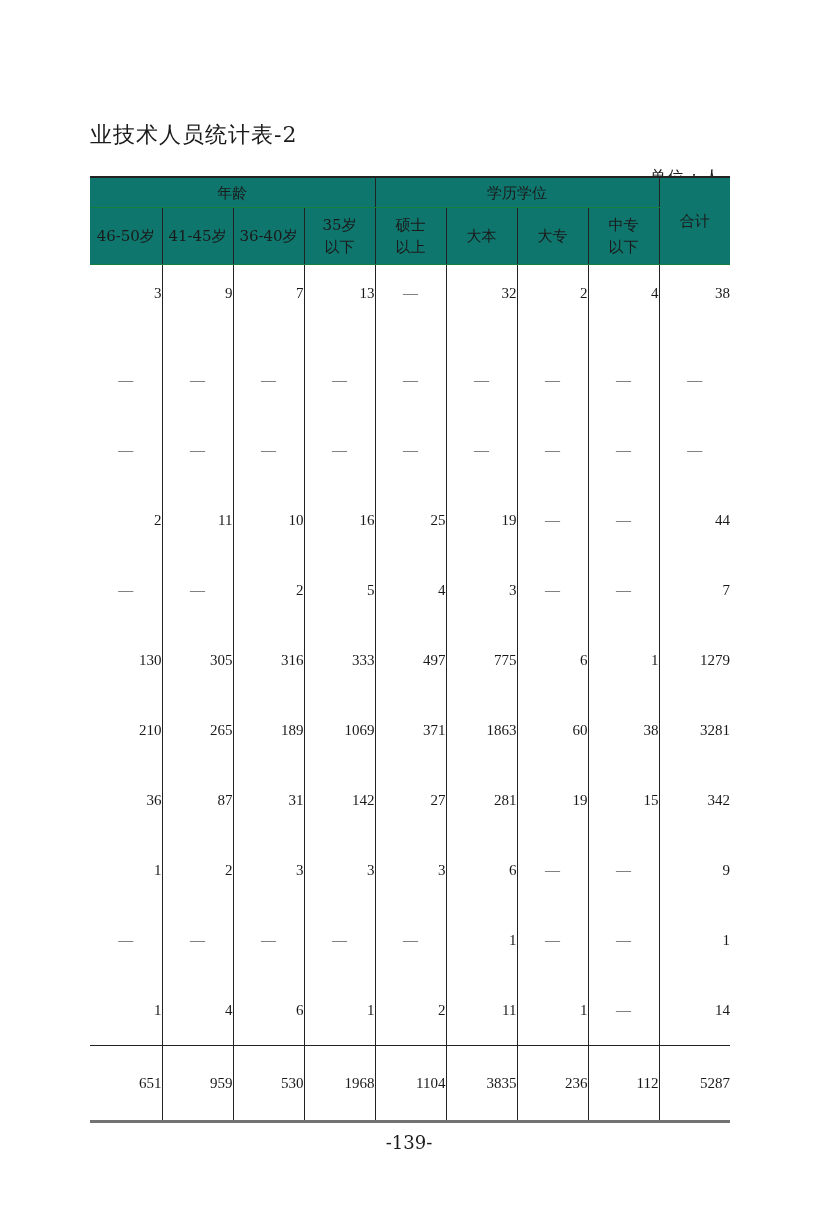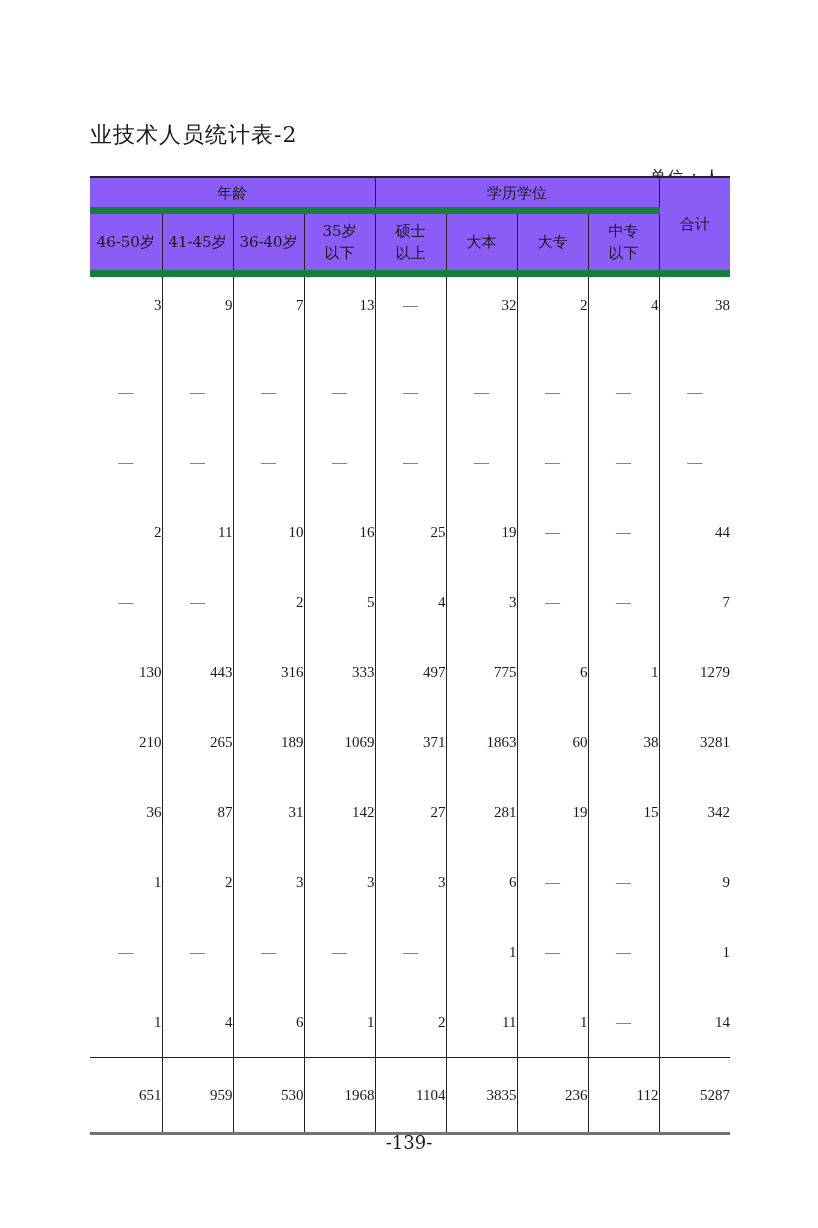--- a/index.html
+++ b/index.html
@@ -6,22 +6,22 @@
   body { width:818px; height:1228px; position:relative; overflow:hidden;
          font-family:"DejaVu Serif", "Liberation Serif", serif; color:#1a1a1a; }
   .title { position:absolute; left:90px; top:120px; font-size:22px; letter-spacing:1px; }
   .unit { position:absolute; right:96px; top:155px; font-size:16px; letter-spacing:2px;margin-top:12px; }
   table.stats { position:absolute; left:90px; top:176px; width:640px;
                 border-collapse:collapse; table-layout:fixed; }
   table.stats th, table.stats td { border-left:1px solid #222; border-right:1px solid #222; padding:0; }
   table.stats tr > *:first-child { border-left:none; }
   table.stats tr > *:last-child { border-right:none; }
   thead tr.top th { border-top:2px solid #222; }
-  thead th { background:#8b5cf6; font-weight:normal; font-size:15px; line-height:22px;
-             text-align:center; border-bottom:7px solid #15803d; }
+  thead th { background:#0f766e; font-weight:normal; font-size:15px; line-height:22px;
+             text-align:center; border-bottom:1px solid #15803d; }
   thead tr.top th { height:29px; }
   thead tr.sub th { height:56px; }
   tbody td { height:70px; text-align:right; padding-right:14px; font-size:15px;
              font-family:"Liberation Serif","DejaVu Serif",serif; }
   tbody tr:first-child td { height:60px; vertical-align:top; padding-top:20px; }
   tbody td.dash { text-align:center; padding-right:0; color:#555; }
   tbody tr.total td { border-top:1px solid #222; border-bottom:3px solid #737373; height:74px; }
   .page-num { position:absolute; left:0; width:818px; top:1132px; text-align:center; font-size:18px; }
 </style>
 </head>
@@ -129,21 +129,21 @@
         <td>2</td>
         <td>5</td>
         <td>4</td>
         <td>3</td>
         <td class="dash">—</td>
         <td class="dash">—</td>
         <td>7</td>
       </tr>
       <tr>
         <td>130</td>
-        <td>443</td>
+        <td>305</td>
         <td>316</td>
         <td>333</td>
         <td>497</td>
         <td>775</td>
         <td>6</td>
         <td>1</td>
         <td>1279</td>
       </tr>
       <tr>
         <td>210</td>

